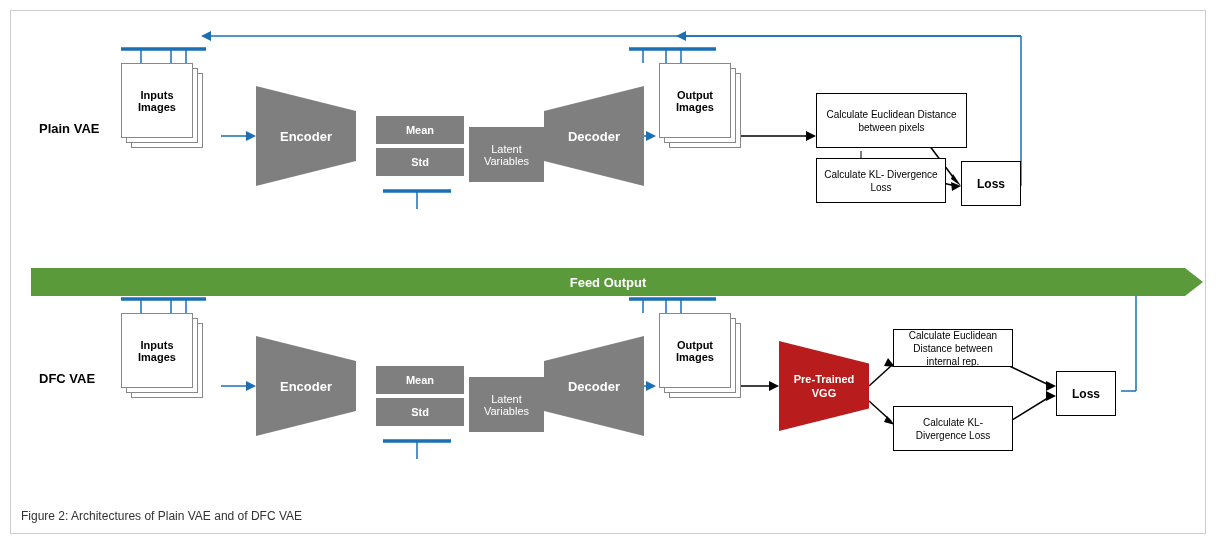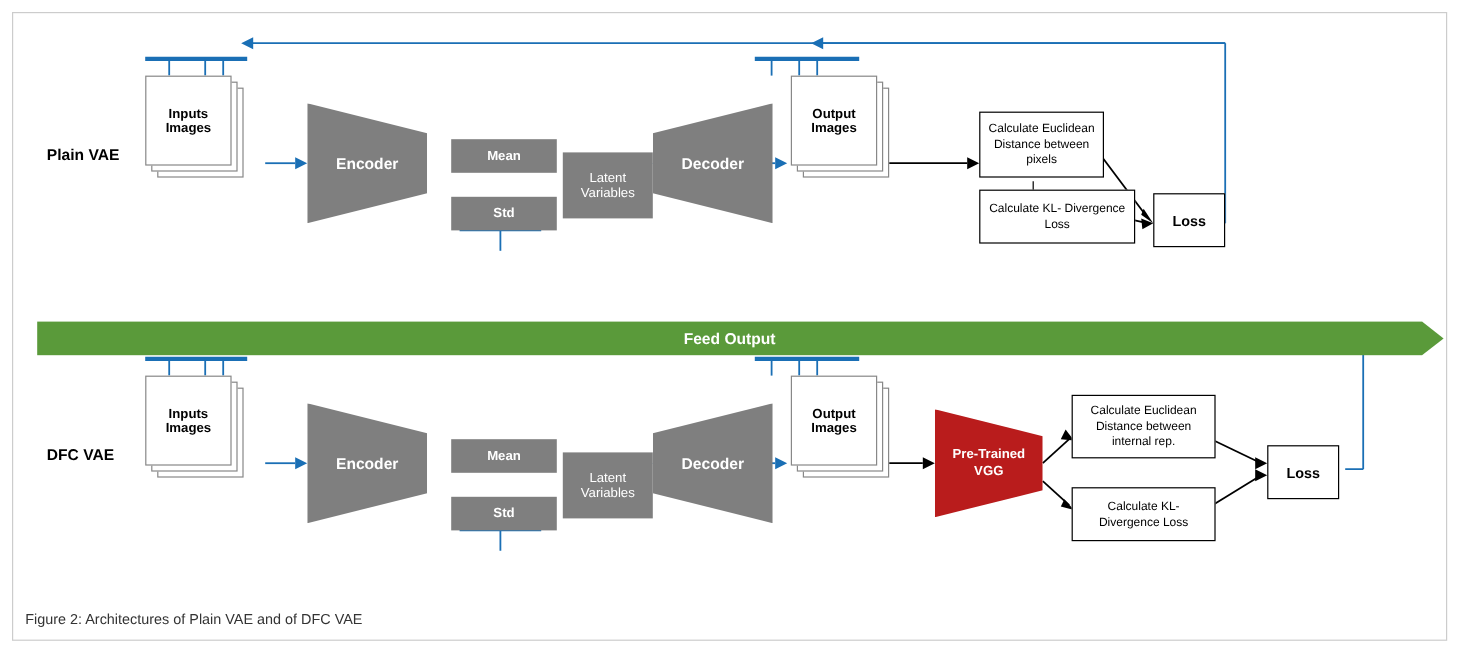--- a/index.html
+++ b/index.html
@@ -81,21 +81,21 @@
       color: white;
       font-weight: bold;
       font-size: 13px;
     }
 
     
     .mean-std-container {
       position: absolute;
       display: flex;
       flex-direction: column;
-      gap: 20px;
+      gap: 4px;
     }
 
     .ms-box {
       background: #7f7f7f;
       color: white;
       font-size: 11px;
       font-weight: bold;
       display: flex;
       align-items: center;
       justify-content: center;
@@ -313,21 +313,21 @@
 Variables</span>
     </div>
 
     <div class="decoder-shape" style="top:65px; left:523px; width:100px; height:100px;">Decoder</div>
 
     <div class="img-stack-bg1" style="top:52px; left:648px; width:72px; height:75px;"></div>
     <div class="img-stack-bg2" style="top:47px; left:643px; width:72px; height:75px;"></div>
     <div class="img-stack-front" style="top:42px; left:638px; width:72px; height:75px;">Output
 Images</div>
 
-    <div class="calc-box" style="top:72px; left:795px; width:104px; height:55px;">Calculate Euclidean
+    <div class="calc-box" style="top:72px; left:795px; width:151px; height:55px;">Calculate Euclidean
 Distance between
 pixels</div>
 
     <div class="calc-box" style="top:137px; left:795px; width:130px; height:45px;">Calculate KL-
 Divergence Loss</div>
 
     <div class="loss-box" style="top:140px; left:940px; width:60px; height:45px;">Loss</div>
 
     <div class="feed-forward-banner">
       <span>Feed Output</span>
@@ -357,21 +357,21 @@
     <div class="img-stack-bg1" style="top:302px; left:648px; width:72px; height:75px;"></div>
     <div class="img-stack-bg2" style="top:297px; left:643px; width:72px; height:75px;"></div>
     <div class="img-stack-front" style="top:292px; left:638px; width:72px; height:75px;">Output
 Images</div>
 
     <div class="vgg-shape" style="top:320px; left:758px; width:90px; height:90px;">
       <span style="white-space:pre-line; text-align:center; font-size:11px; line-height:1.3;">Pre-Trained
 VGG</span>
     </div>
 
-    <div class="calc-box" style="top:308px; left:872px; width:120px; height:53px;">Calculate Euclidean
+    <div class="calc-box" style="top:308px; left:872px; width:120px; height:38px;">Calculate Euclidean
 Distance between
 internal rep.</div>
 
     <div class="calc-box" style="top:385px; left:872px; width:120px; height:45px;">Calculate KL-
 Divergence Loss</div>
 
     <div class="loss-box" style="top:350px; left:1035px; width:60px; height:45px;">Loss</div>
 
   </div>
 

